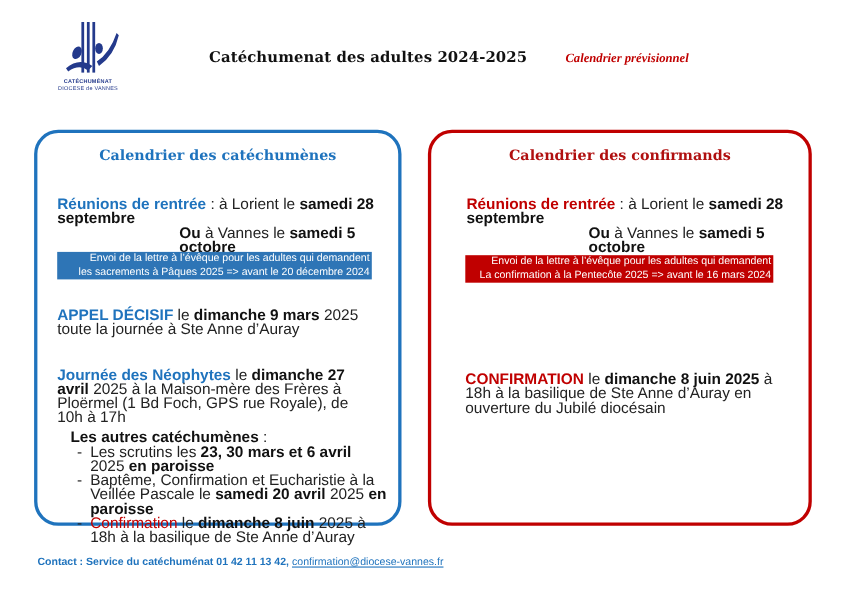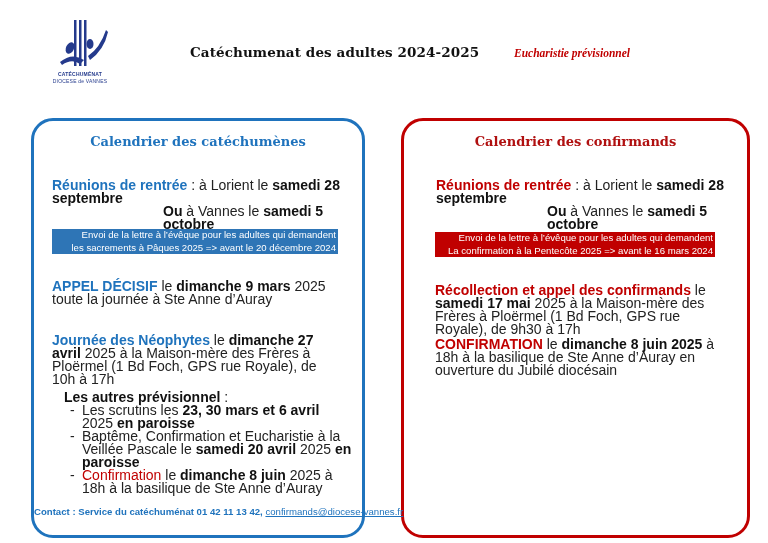--- a/index.html
+++ b/index.html
@@ -12,23 +12,23 @@
     .logo .l1 { position: absolute; left: 0; top: 53px; width: 80px; text-align: center;
       font-size: 5px; font-weight: bold; color: #243a8c; letter-spacing: 0.2px; }
     .logo .l2 { position: absolute; left: 0; top: 60px; width: 80px; text-align: center;
       font-size: 5px; color: #243a8c; letter-spacing: 0.2px; }
 
     .doc-title { position: absolute; left: 190px; top: 44px; font-family: "DejaVu Serif", serif;
       font-weight: bold; font-size: 13.5px; color: #111; letter-spacing: 0.1px; }
     .doc-subtitle { position: absolute; left: 514px; top: 47px; font-family: "Liberation Serif", serif;
       font-weight: bold; font-style: italic; font-size: 11.5px; color: #c00000; }
 
-    .box { position: absolute; top: 118px; height: 420px; border-radius: 22px; box-sizing: border-box; }
+    .box { position: absolute; top: 118px; height: 360px; border-radius: 22px; box-sizing: border-box; }
     .box.blue { left: 31px; width: 334px; border: 3px solid #1f73bd; }
-    .box.red { left: 389px; width: 349px; border: 3px solid #c00000; margin-left: 12px; }
+    .box.red { left: 389px; width: 349px; border: 3px solid #c00000; }
 
     .box-title { position: absolute; top: 13px; left: 0; right: 0; text-align: center;
       font-family: "DejaVu Serif", serif; font-weight: bold; font-size: 13px; }
     .blue .box-title { color: #1f73bd; }
     .red .box-title { color: #b01010; }
 
     .txt { position: absolute; font-size: 14px; line-height: 13px; color: #222; }
     .txt b { color: #111; }
     .kb { color: #1f73bd; font-weight: bold; }
     .kr { color: #c00000; font-weight: bold; }
@@ -56,21 +56,21 @@
     <ellipse cx="20" cy="30" rx="4" ry="6" fill="#243a8c" transform="rotate(25 20 30)"></ellipse>
     <path d="M10 44 Q22 34 34 42 L30 46 Q22 40 12 47 Z" fill="#243a8c"></path>
     <ellipse cx="40" cy="26" rx="3.5" ry="5" fill="#243a8c"></ellipse>
     <path d="M38 38 Q50 30 56 12 L58 14 Q54 32 40 42 Z" fill="#243a8c"></path>
   </svg>
   <div class="l1">CATÉCHUMÉNAT</div>
   <div class="l2">DIOCESE de VANNES</div>
 </div>
 
 <div class="doc-title">Catéchumenat des adultes 2024-2025</div>
-<div class="doc-subtitle">Eucharistie prévisionnel</div>
+<div class="doc-subtitle">Calendrier prévisionnel</div>
 
 <div class="box blue">
   <div class="box-title">Calendrier des catéchumènes</div>
 
   <div class="txt" style="left:18px; top:58px; width:300px;">
     <div><span class="kb">Réunions de rentrée</span><span> : à Lorient le </span><b>samedi 28 septembre</b></div>
     <div style="padding-left:111px;"><b>Ou</b><span> à Vannes le </span><b>samedi 5 octobre</b></div>
   </div>
 
   <div class="hl" style="left:18px; top:108px; width:282px;">
@@ -80,21 +80,21 @@
 
   <div class="txt" style="left:18px; top:159px; width:300px;">
     <span class="kb">APPEL DÉCISIF</span><span> le </span><b>dimanche 9 mars</b><span> 2025 toute la journée à Ste Anne d’Auray</span>
   </div>
 
   <div class="txt" style="left:18px; top:213px; width:290px;">
     <span class="kb">Journée des Néophytes</span><span> le </span><b>dimanche 27 avril</b><span> 2025 à la Maison-mère des Frères à Ploërmel (1 Bd Foch, GPS rue Royale), de 10h à 17h</span>
   </div>
 
   <div class="txt" style="left:30px; top:270px; width:290px;">
-    <div><b>Les autres prévisionnel</b><span> :</span></div>
+    <div><b>Les autres catéchumènes</b><span> :</span></div>
     <ul class="cel" style="padding-left:6px;">
       <li><span>Les scrutins les </span><b>23, 30 mars et 6 avril</b><span> 2025 </span><b>en paroisse</b></li>
       <li><span>Baptême, Confirmation et Eucharistie à la Veillée Pascale le </span><b>samedi 20 avril</b><span> 2025 </span><b>en paroisse</b></li>
       <li><span class="kr-n">Confirmation</span><span> le </span><b>dimanche 8 juin</b><span> 2025 à 18h à la basilique de Ste Anne d’Auray</span></li>
     </ul>
   </div>
 </div>
 
 <div class="box red">
   <div class="box-title">Calendrier des confirmands</div>
@@ -102,24 +102,21 @@
   <div class="txt" style="left:32px; top:58px; width:310px;">
     <div><span class="kr">Réunions de rentrée</span><span> : à Lorient le </span><b>samedi 28 septembre</b></div>
     <div style="padding-left:111px;"><b>Ou</b><span> à Vannes le </span><b>samedi 5 octobre</b></div>
   </div>
 
   <div class="hl" style="left:31px; top:111px; width:276px;">
     <div>Envoi de la lettre à l’évêque pour les adultes qui demandent</div>
     <div> La confirmation à la Pentecôte 2025 =&gt; avant le 16 mars 2024</div>
   </div>
 
-  <div class="txt" style="left:31px; top:163px; width:292px;">
-    <span class="kr">Récollection et appel des confirmands</span><span> le </span><b>samedi 17 mai</b><span> 2025 à la Maison-mère des Frères à Ploërmel (1 Bd Foch, GPS rue Royale), de 9h30 à 17h</span>
-  </div>
 
   <div class="txt" style="left:31px; top:217px; width:292px;">
     <span class="kr">CONFIRMATION</span><span> le </span><b>dimanche 8 juin 2025</b><span> à 18h à la basilique de Ste Anne d’Auray en ouverture du Jubilé diocésain</span>
   </div>
 </div>
 
 <div class="footer">
-  <span>Contact : Service du catéchuménat  01 42 11 13 42, </span><a>confirmands@diocese-vannes.fr</a>
+  <span>Contact : Service du catéchuménat  01 42 11 13 42, </span><a>confirmation@diocese-vannes.fr</a>
 </div>
 
 </body></html>

